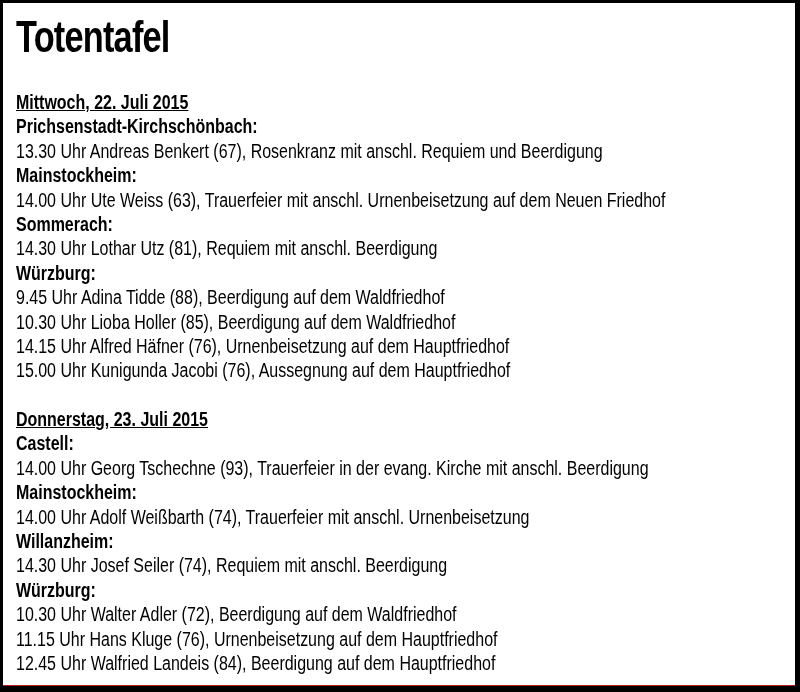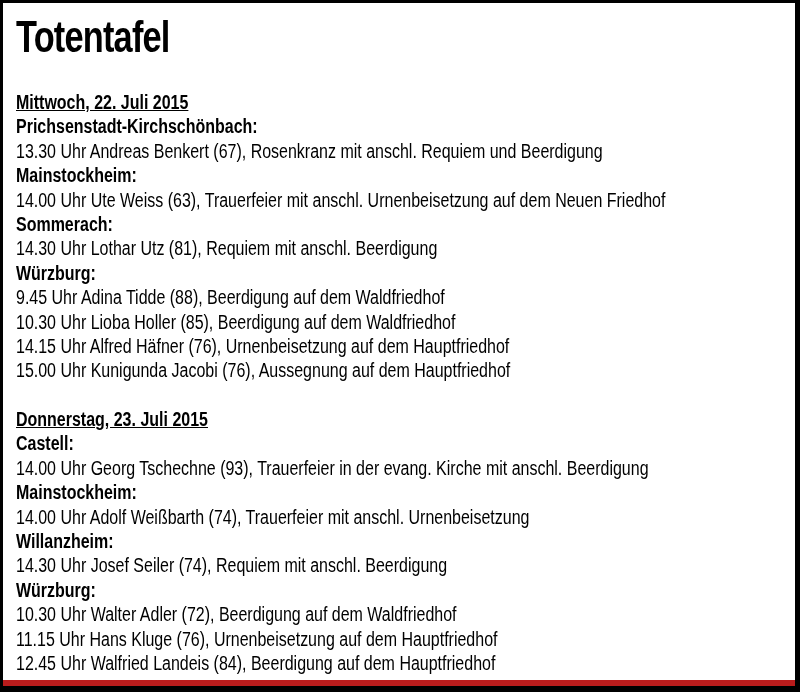--- a/index.html
+++ b/index.html
@@ -1,21 +1,21 @@
 <!DOCTYPE html>
 <html><head>
 <meta charset="utf-8">
 <style>
   html, body { margin: 0; padding: 0; background: #000; }
   body { width: 800px; height: 692px; overflow: hidden; }
   .frame {
     position: absolute; left: 3px; top: 3px;
     width: 792px; height: 683px;
     background: #fff;
-    border-bottom: 6px solid #b91c1c;
+    border-bottom: 1px solid #b91c1c;
     box-sizing: border-box;
   }
   .title {
     position: absolute; left: 13px; top: 10px;
     font-family: "Liberation Sans", sans-serif;
     font-weight: bold; font-size: 44px; line-height: 48px;
     color: #000; letter-spacing: -1px;
     transform: scaleX(0.78); transform-origin: left top;
     white-space: nowrap;
   }

